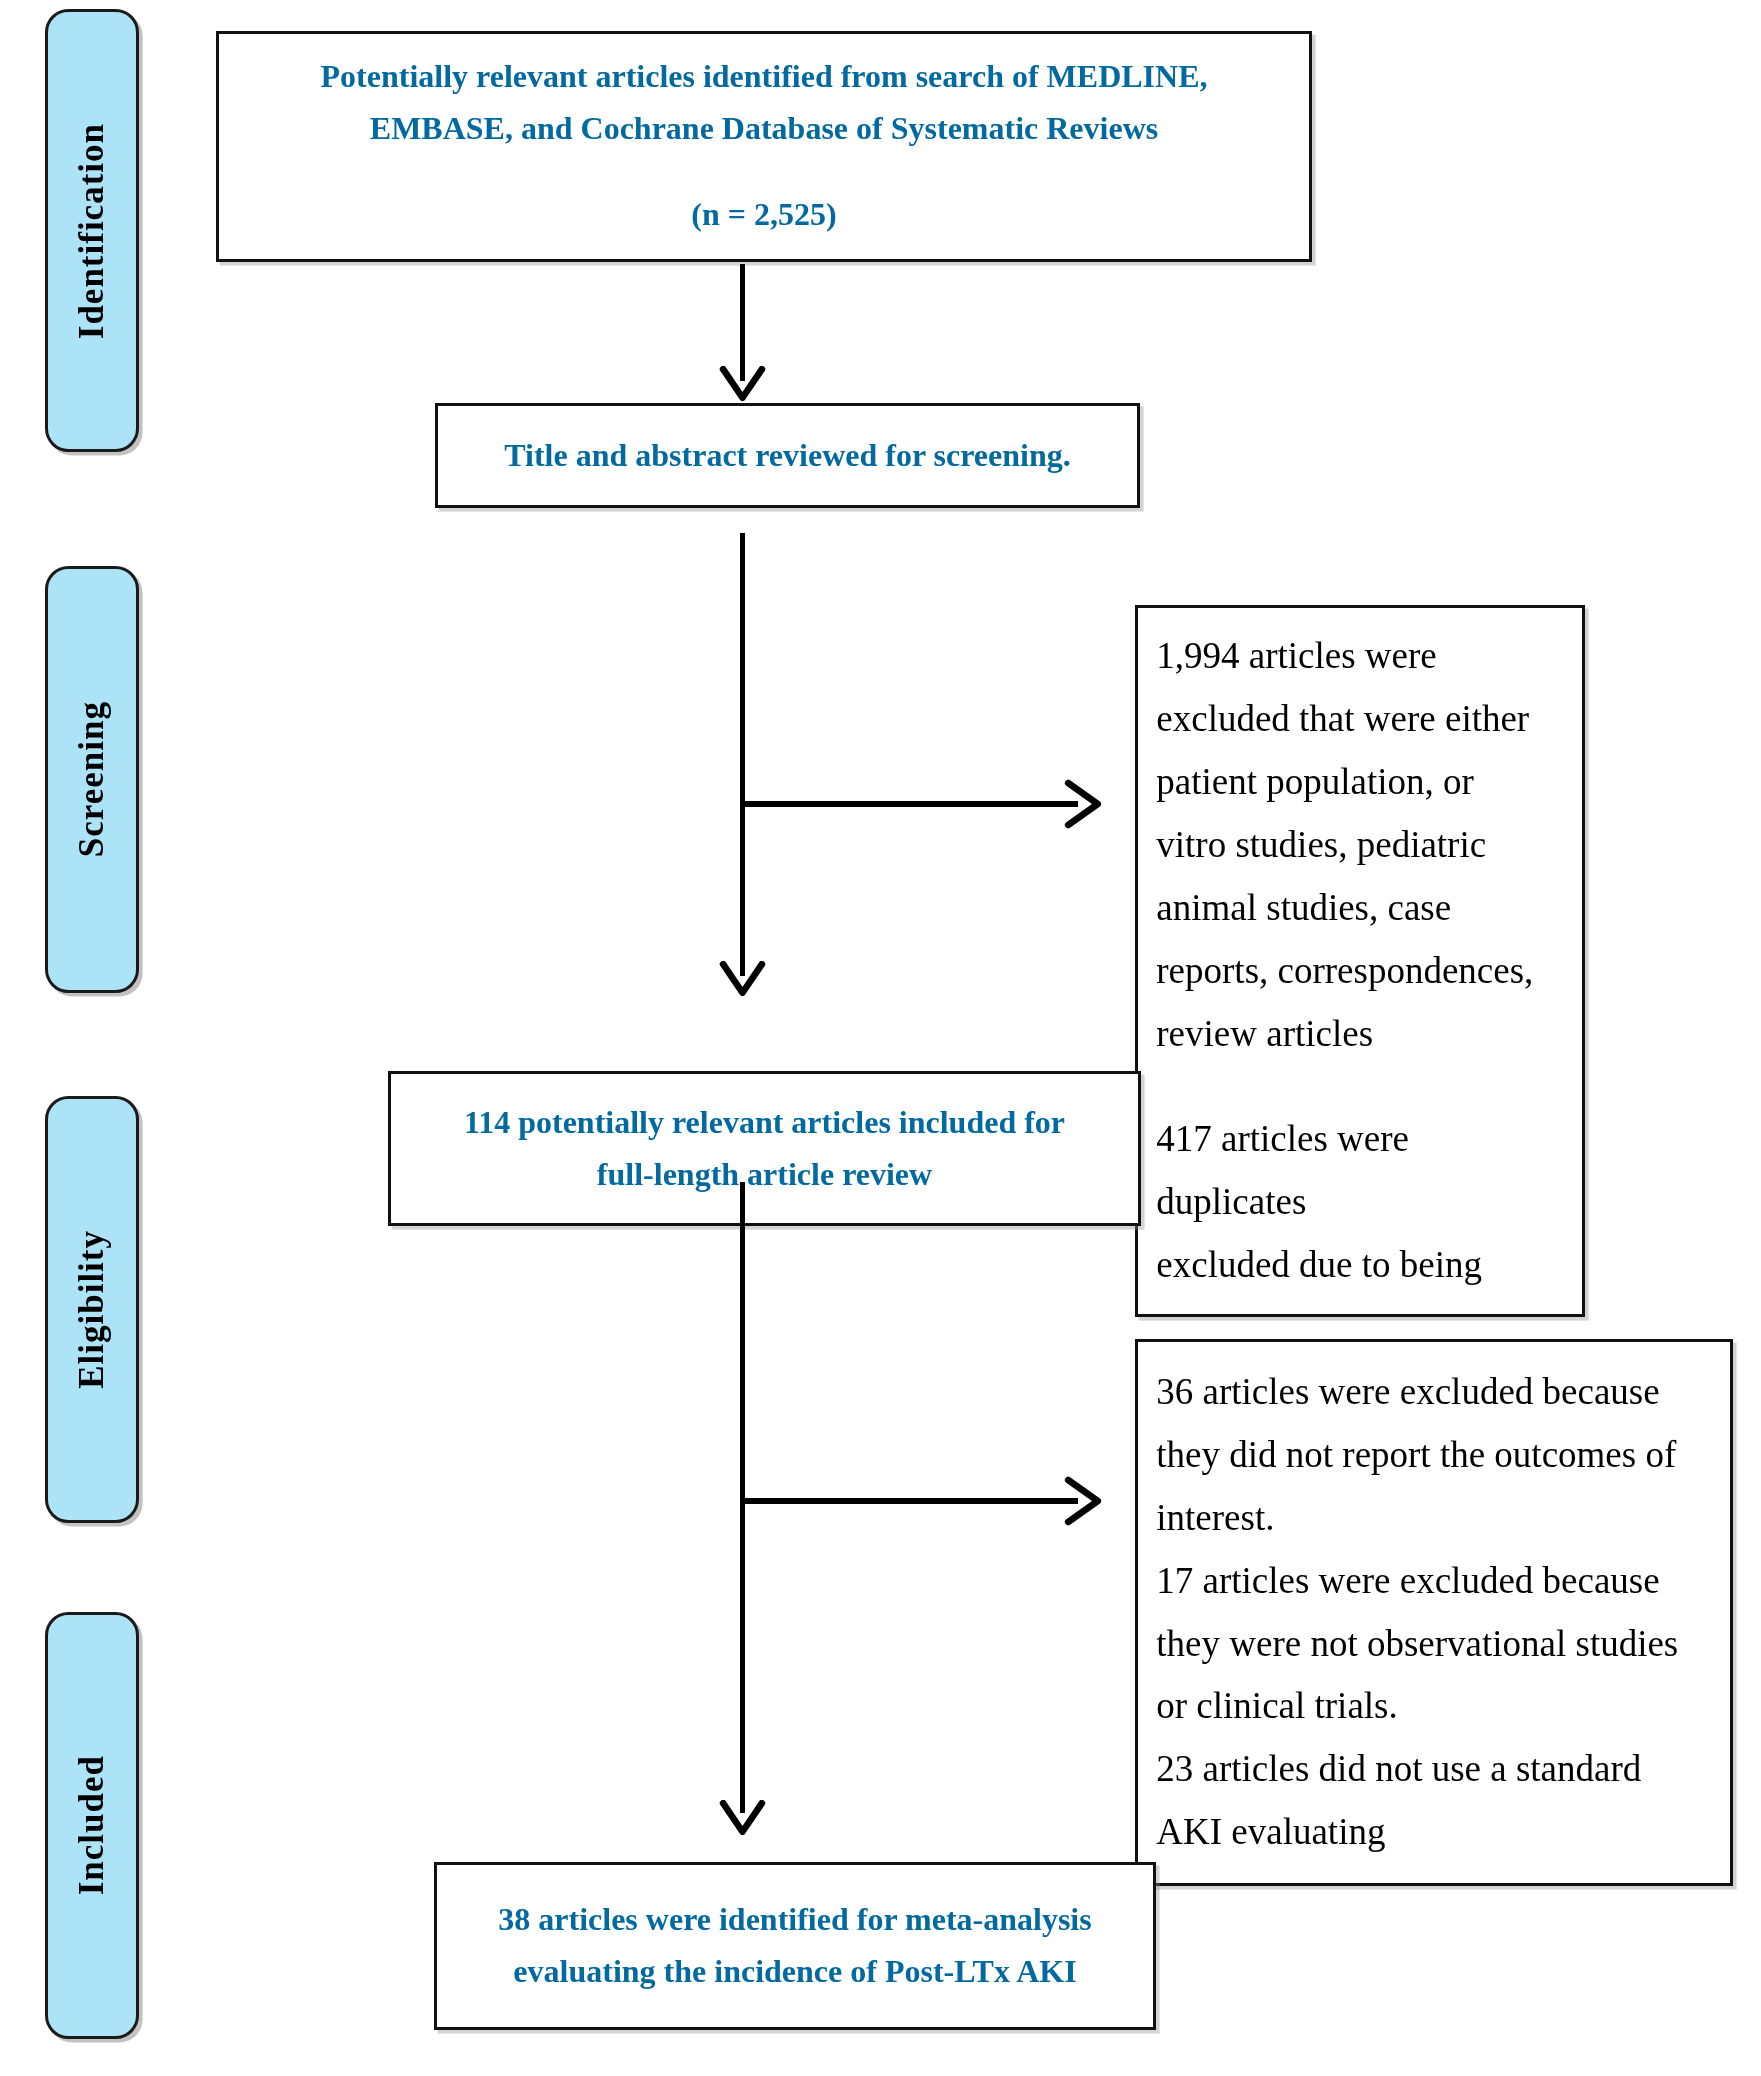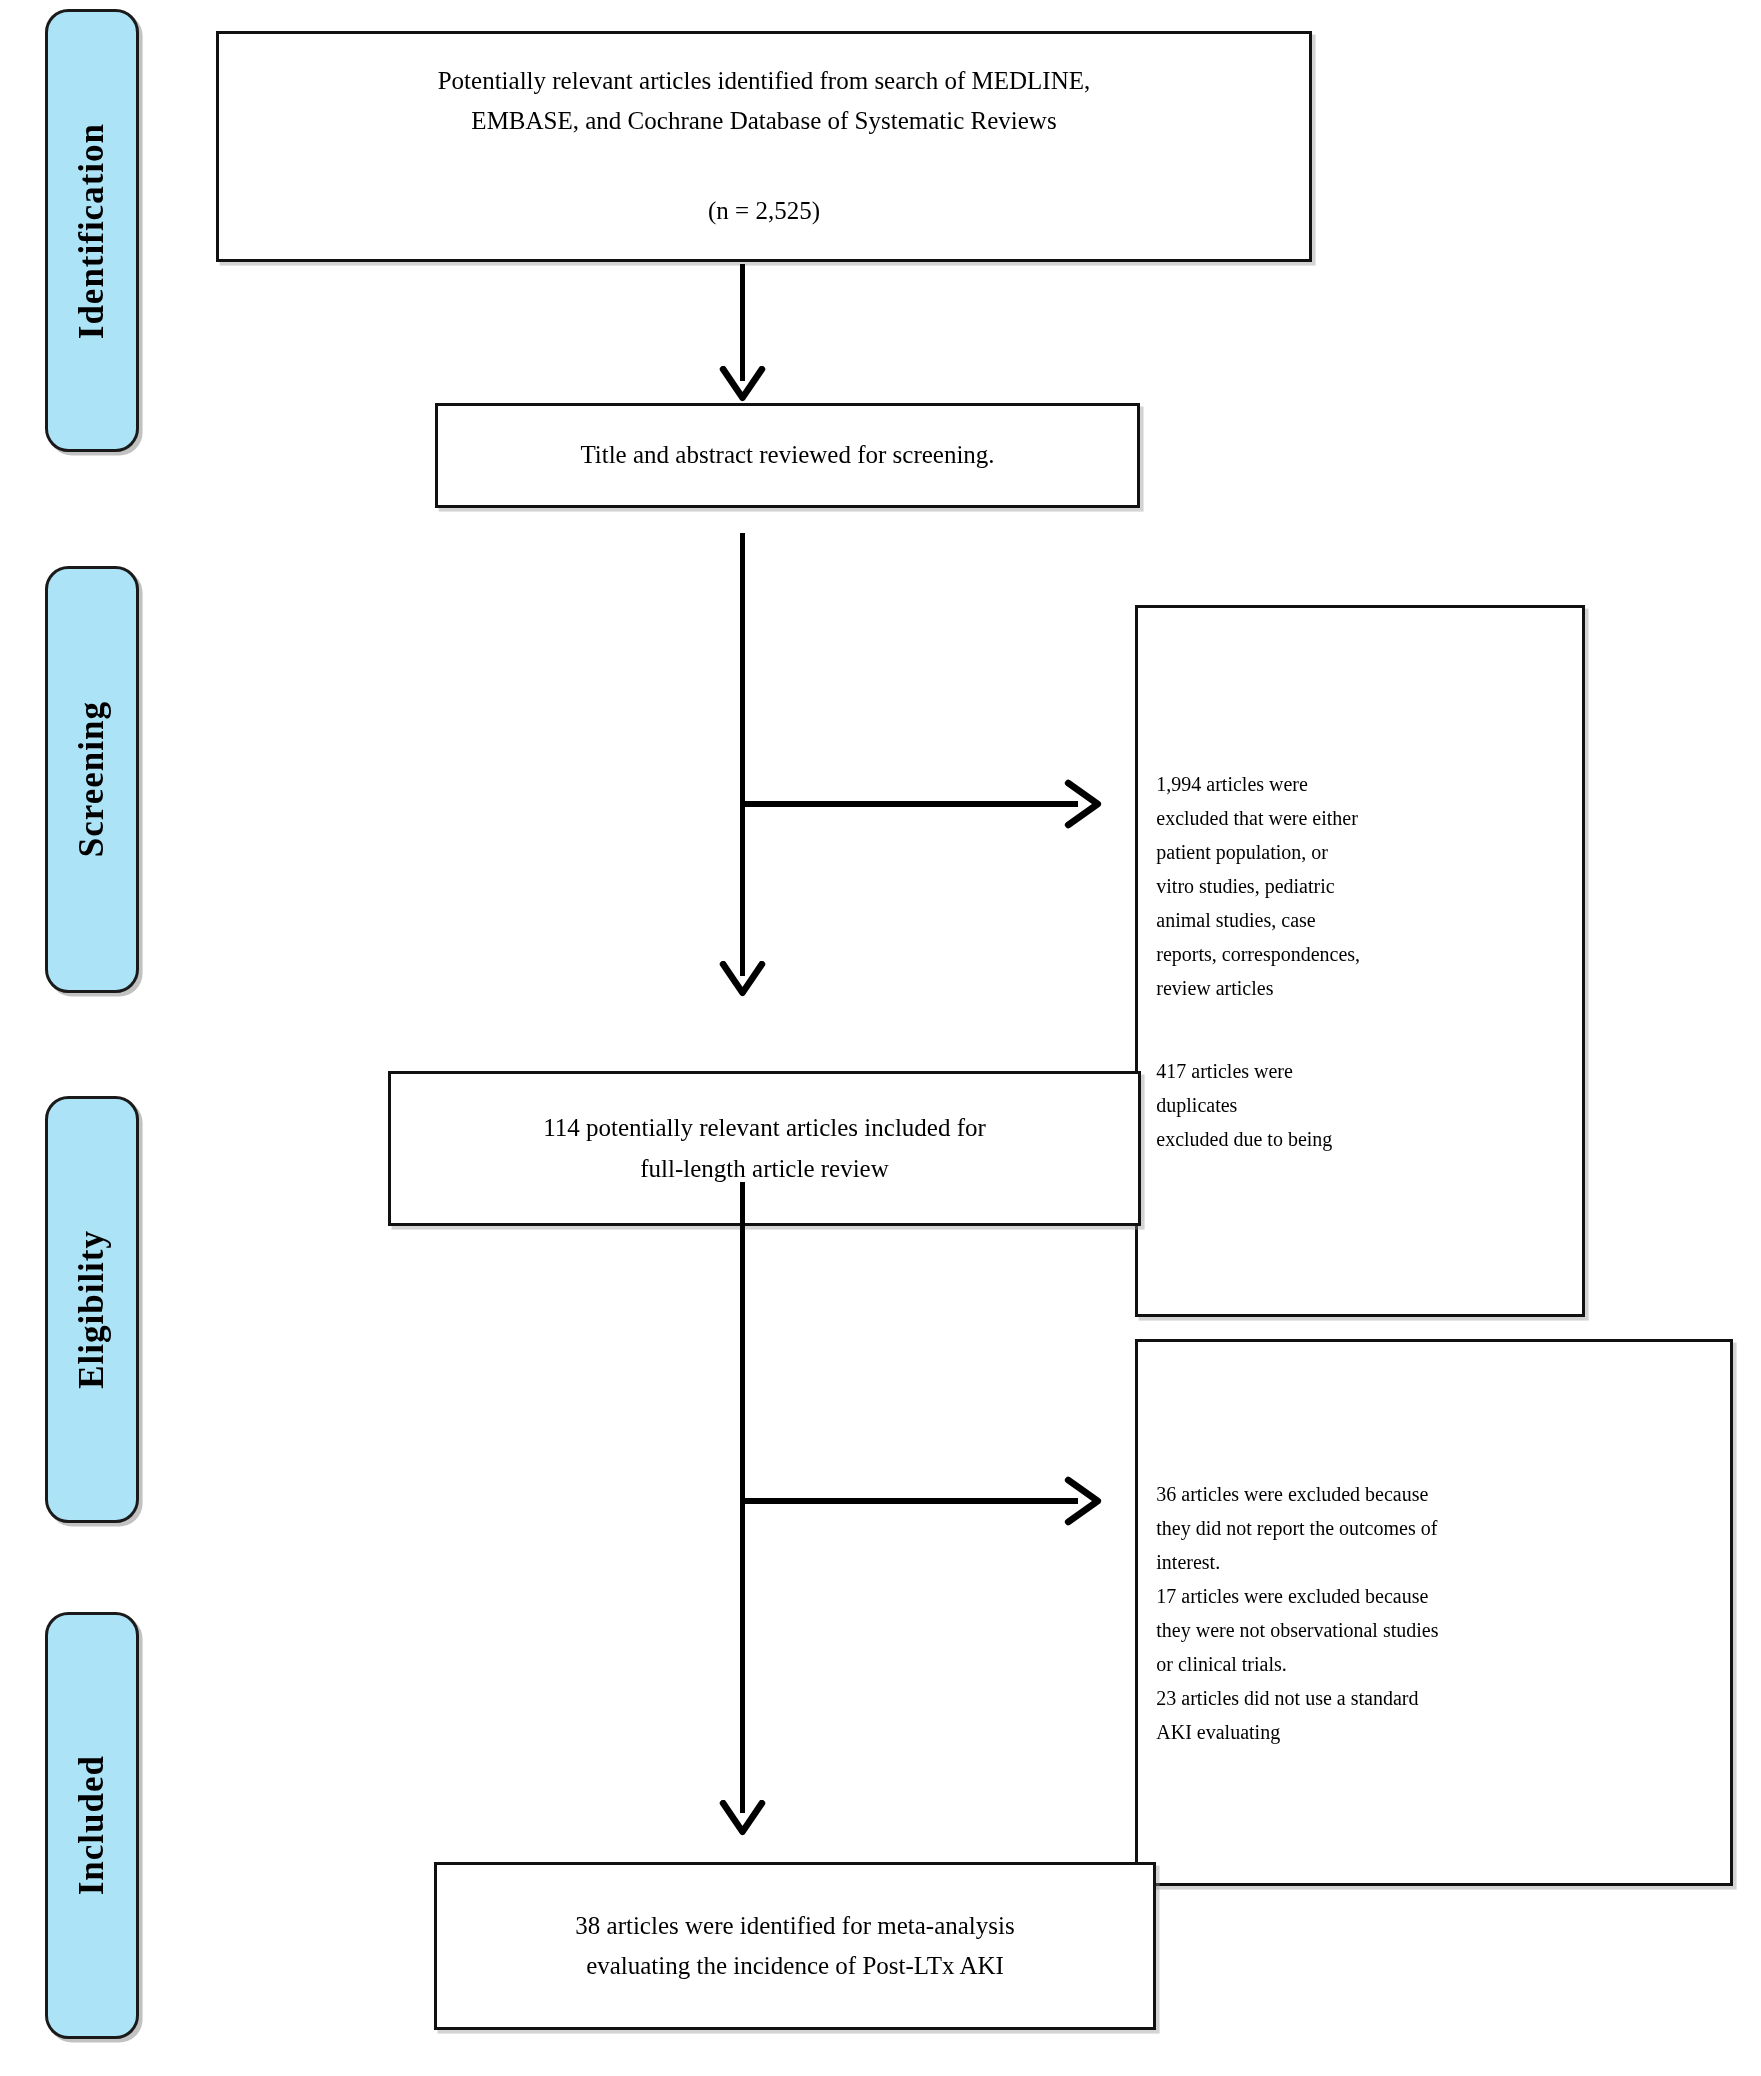--- a/index.html
+++ b/index.html
@@ -50,27 +50,28 @@
     box-shadow: 3.6px 3.6px 0 rgba(140,140,140,0.38);
     display: flex;
     flex-direction: column;
     justify-content: center;
   }
   .flow-box.center-text {
     align-items: center;
     text-align: center;
   }
   .flow-box .line {
-    font-size: 25px;
+    font-size: 32px;
     line-height: 1.62;
-    color: #000000;
+    color: #0369a1;
     white-space: nowrap;
+    font-weight: bold;
   }
   .flow-box .para {
-    font-size: 20px;
+    font-size: 37px;
     line-height: 1.70;
     color: #000000;
   }
   .flow-box .spacer-line {
     height: 49px;
   }
   .box-pad-left {
     padding-left: 18.3px;
     padding-right: 12.2px;
   }

